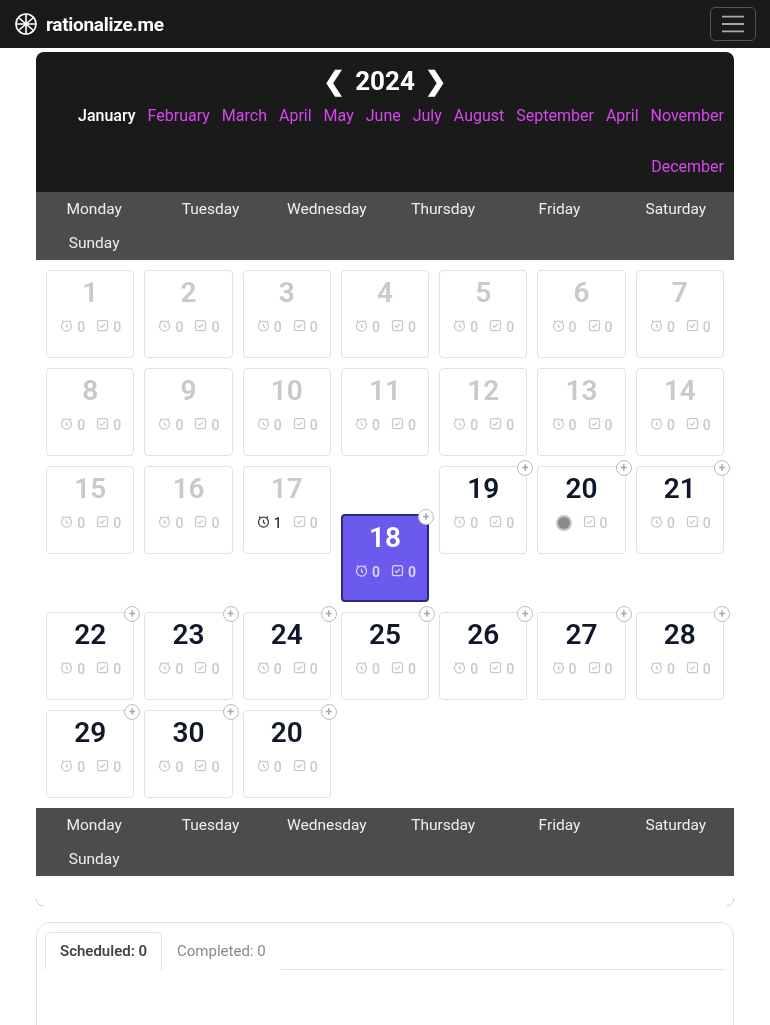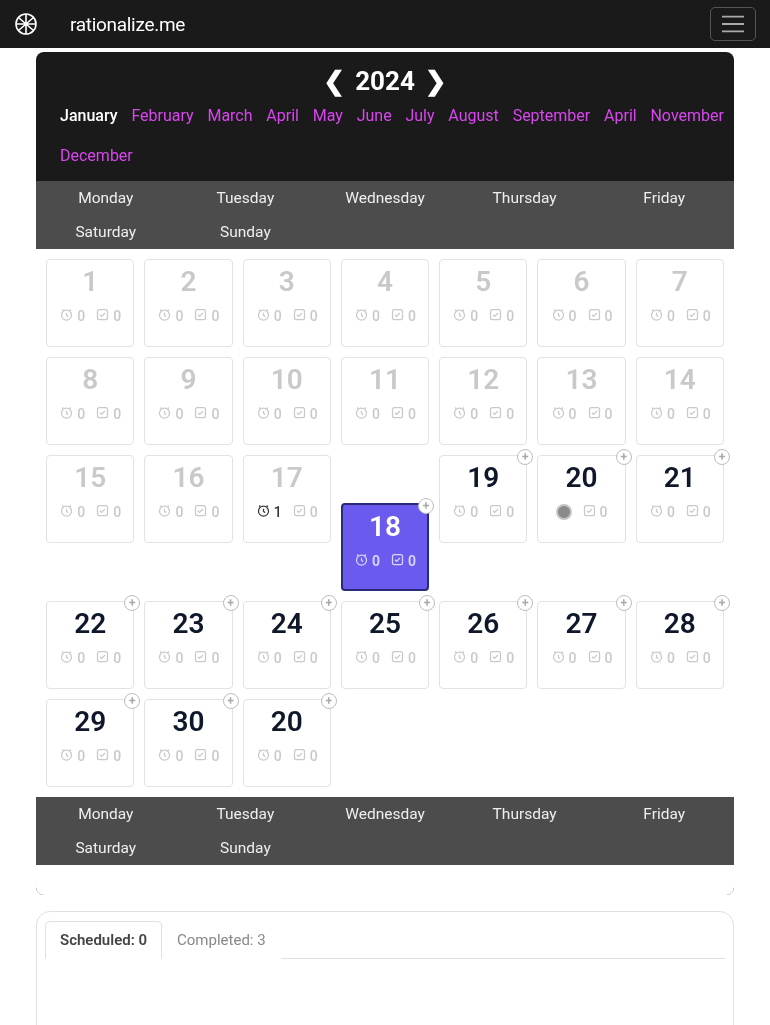--- a/index.html
+++ b/index.html
@@ -16,21 +16,21 @@
     display: flex;
     align-items: center;
     justify-content: space-between;
     padding: 0 14px;
   }
   .brand { display: flex; align-items: center; gap: 8px; }
   .brand-icon {
     width: 24px; height: 24px;
     display: inline-flex; align-items: center; justify-content: center;
   }
-  .brand-text { color: #fff; font-weight: 400; font-size: 19px; letter-spacing: -0.3px; margin-left: 24px; }
+  .brand-text { color: #fff; font-weight: 700; font-size: 19px; letter-spacing: -0.3px; }
   .hamburger {
     width: 46px; height: 34px;
     border: 1px solid #555;
     border-radius: 5px;
     display: flex; align-items: center; justify-content: center;
     cursor: pointer;
   }
   .hamburger svg { width: 22px; height: 18px; }
   .container { padding: 4px 36px 0 36px; }
   .card {
@@ -39,29 +39,29 @@
     padding: 14px 0 0 0;
     overflow: hidden;
   }
   .year-row {
     display: flex; align-items: center; justify-content: center;
     gap: 10px; color: #fff; font-weight: 700; font-size: 26px;
     margin-bottom: 10px;
   }
   .chevron { cursor: pointer; font-size: 26px; line-height: 1; color: #fff; font-weight: 700; }
   .months {
-    display: flex; flex-wrap: wrap; justify-content: space-between;
-    gap: 21px 12px; padding: 0 10px 16px 24px;
+    display: flex; flex-wrap: wrap; justify-content: flex-end;
+    gap: 32px 12px; padding: 0 10px 16px 10px;
   }
   .month {
     font-size: 16px; color: #d946ef; cursor: pointer;
   }
   .month.active { color: #fff; font-weight: 500; }
   .weekday-row {
-    display: grid; grid-template-columns: repeat(5, 1fr);
+    display: grid; grid-template-columns: repeat(6, 1fr);
     background: #4c4c4c;
     color: #eee; font-size: 15.5px;
   }
   .weekday { text-align: center; padding: 8px 0; }
   .grid {
     display: grid; grid-template-columns: repeat(7, 1fr);
     background: #fff;
     gap: 10px;
     padding: 10px;
   }
@@ -833,16 +833,16 @@
         <div class="weekday">Friday</div>
         <div class="weekday">Saturday</div>
         <div class="weekday">Sunday</div>
       </div>
     <div class="white-gap"></div>
   </div>
 
   <div class="tabs">
     <div class="tabbar">
       <div class="tab active">Scheduled: 0</div>
-      <div class="tab">Completed: 3</div>
+      <div class="tab">Completed: 0</div>
     </div>
   </div>
 </div>
 
 </body></html>

